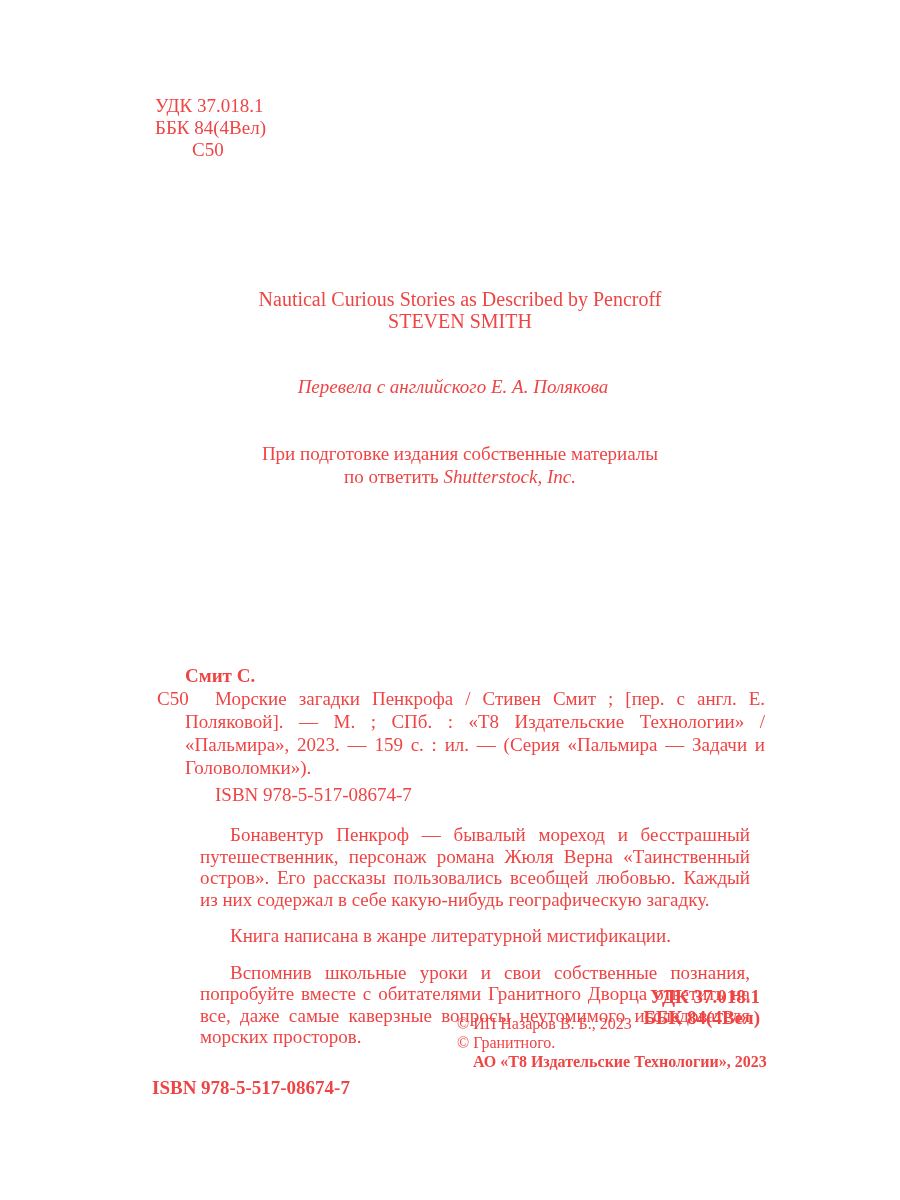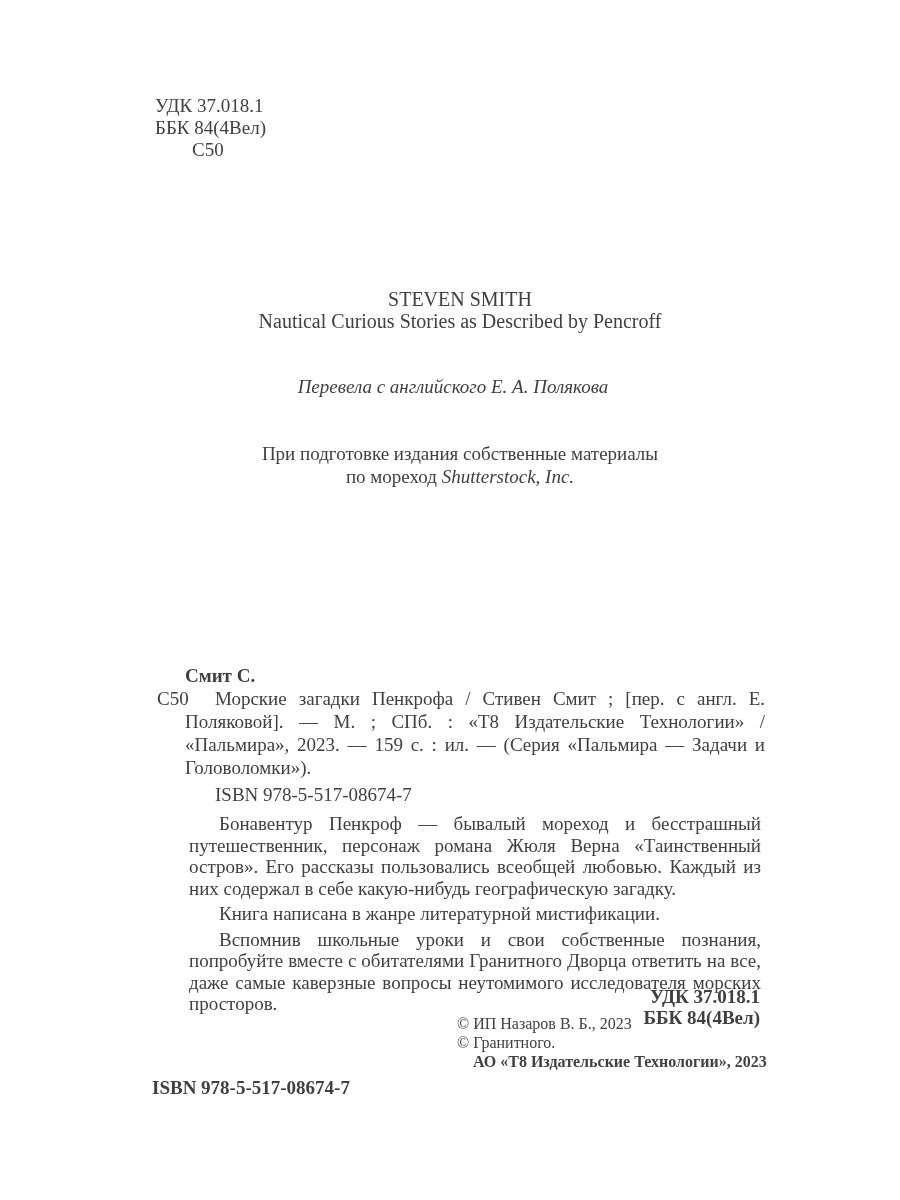--- a/index.html
+++ b/index.html
@@ -6,21 +6,21 @@
     margin: 0;
     padding: 0;
     background: #ffffff;
   }
   .page {
     position: relative;
     width: 844px;
     height: 1200px;
     background: #ffffff;
     font-family: "Liberation Serif", serif;
-    color: #404040;
+    color: #ef4444;
     overflow: hidden;
   }
   .line { display: block; }
 
   
   .top-codes {
     position: absolute;
     left: 155px;
     top: 95px;
     font-size: 19px;
@@ -93,21 +93,21 @@
   .annotation {
     position: absolute;
     left: 185px;
     top: 809px;
     width: 580px;
     font-size: 19px;
     line-height: 21.5px;
     text-align: justify;
   }
   .annotation p {
-    margin: 4px;
+    margin: 15px;
     text-indent: 30px;
   }
 
   
   .bottom-codes {
     position: absolute;
     left: 465px;
     top: 986px;
     width: 295px;
     text-align: right;
@@ -141,29 +141,29 @@
 
 <div class="page">
 
   <div class="top-codes">
     <span class="line">УДК 37.018.1</span>
     <span class="line">ББК 84(4Вел)</span>
     <span class="line auth-code">С50</span>
   </div>
 
   <div class="title-block">
+    <span class="line">Nautical Curious Stories as Described by Pencroff</span>
     <span class="line">STEVEN SMITH</span>
-    <span class="line">Nautical Curious Stories as Described by Pencroff</span>
   </div>
 
   <div class="translator">Перевела с английского Е. А. Полякова</div>
 
   <div class="license">
     <span class="line">При подготовке издания собственные материалы</span>
-    <span class="line"><span>по мореход </span><span class="it">Shutterstock, Inc.</span></span>
+    <span class="line"><span>по ответить </span><span class="it">Shutterstock, Inc.</span></span>
   </div>
 
   <div class="catalog">
     <div class="catalog-author">Смит С.</div>
     <div class="catalog-desc">
       <span class="catalog-code">С50</span>
       <span>Морские загадки Пенкрофа / Стивен Смит ; [пер. с англ. Е. Поляковой]. — М. ; СПб. : «Т8 Издательские Технологии» / «Пальмира», 2023. — 159 с. : ил. — (Серия «Пальмира — Задачи и Головоломки»).</span>
     </div>
     <div class="catalog-isbn">ISBN 978-5-517-08674-7</div>
   </div>

